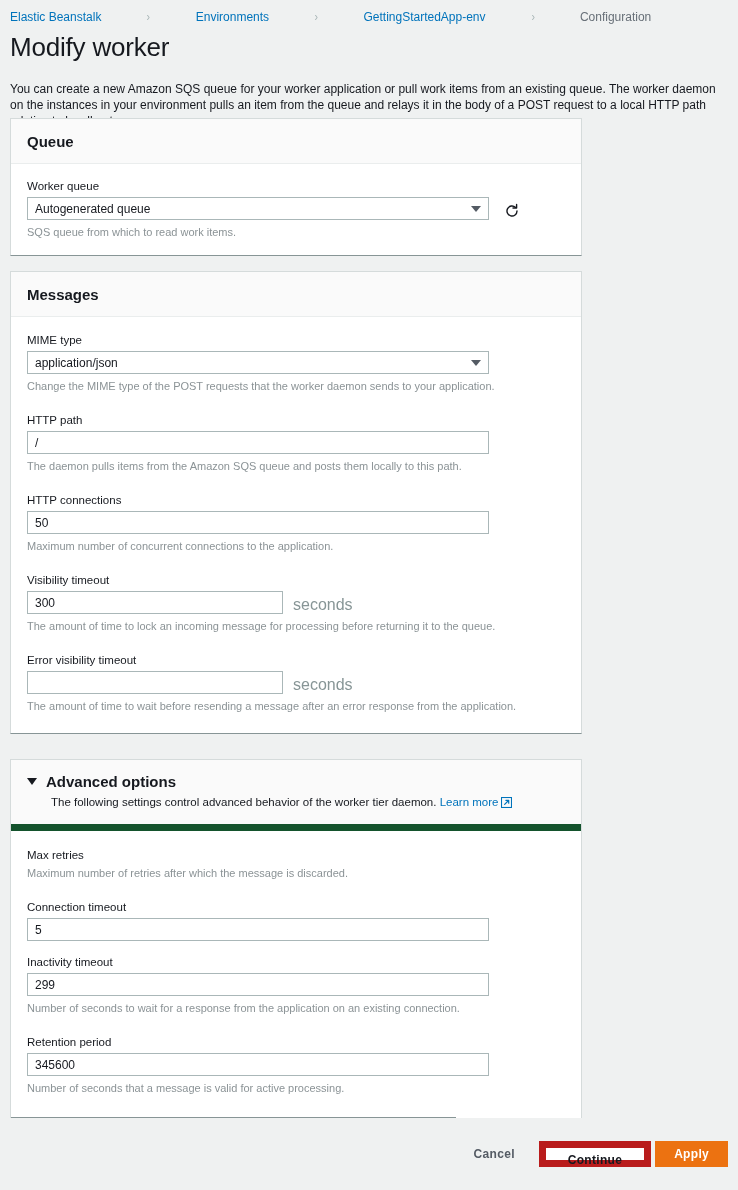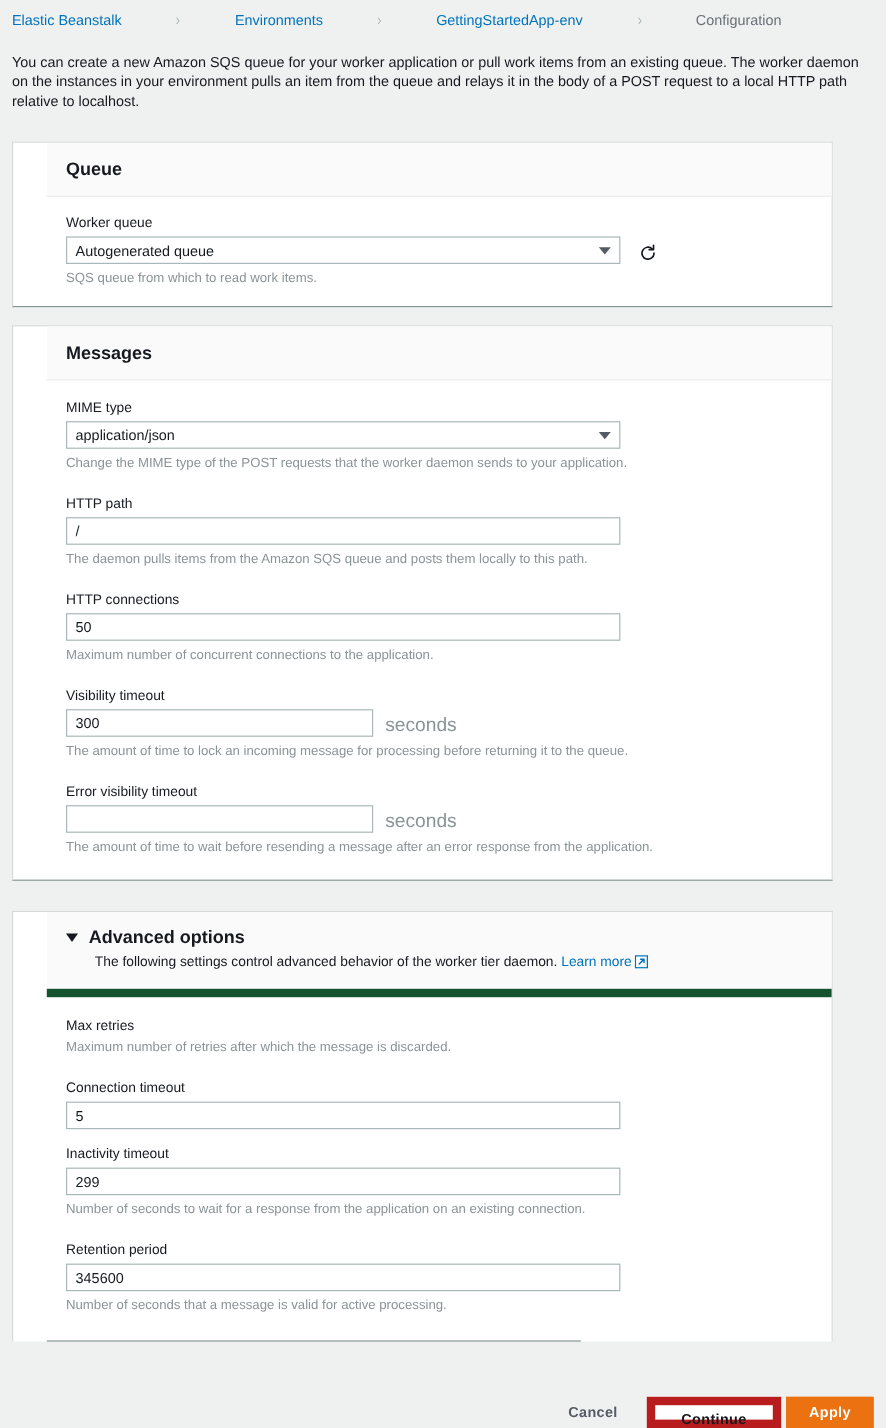--- a/index.html
+++ b/index.html
@@ -45,25 +45,24 @@
     font-size: 12px;
     line-height: 16px;
     color: #16191f;
     max-width: 712px;
   }
 
   
   .panel {
     position: absolute;
     left: 10px;
-    width: 684px;
+    width: 572px;
     background: #ffffff;
     border: 1px solid #d5dbdb;
     border-bottom-color: #879596;
-    padding-left: 28px;
   }
   .panel-header {
     background: #fafafa;
     border-bottom: 1px solid #eaeded;
     padding: 14px 16px 13px 16px;
   }
   .panel-header h2 {
     margin: 0;
     font-size: 15px;
     font-weight: bold;
@@ -169,21 +168,21 @@
     margin-left: 3px;
   }
 
   
   .footer {
     position: absolute;
     left: 0; bottom: 0;
     width: 738px; height: 49px;
     background: #eff1f1;
     display: flex;
-    align-items: flex-end;
+    align-items: flex-start;
     justify-content: flex-end;
     padding-right: 10px;
   }
   .btn {
     font-family: "Liberation Sans", sans-serif;
     font-size: 12px;
     font-weight: bold;
     cursor: pointer;
     letter-spacing: 0.3px;
   }
@@ -220,20 +219,21 @@
   <nav class="breadcrumb">
     <a class="crumb-link">Elastic Beanstalk</a>
     <span class="crumb-sep">›</span>
     <a class="crumb-link">Environments</a>
     <span class="crumb-sep">›</span>
     <a class="crumb-link">GettingStartedApp-env</a>
     <span class="crumb-sep">›</span>
     <span class="crumb-current">Configuration</span>
   </nav>
 
+  <h1 class="page-title">Modify worker</h1>
   <p class="page-desc">You can create a new Amazon SQS queue for your worker application or pull work items from an existing queue. The worker daemon on the instances in your environment pulls an item from the queue and relays it in the body of a POST request to a local HTTP path relative to localhost.</p>
 
   <section class="panel" style="top:118px;">
     <div class="panel-header">
       <h2>Queue</h2>
     </div>
     <div class="panel-body">
       <div class="field">
         <label class="field-label">Worker queue</label>
         <div class="row">

